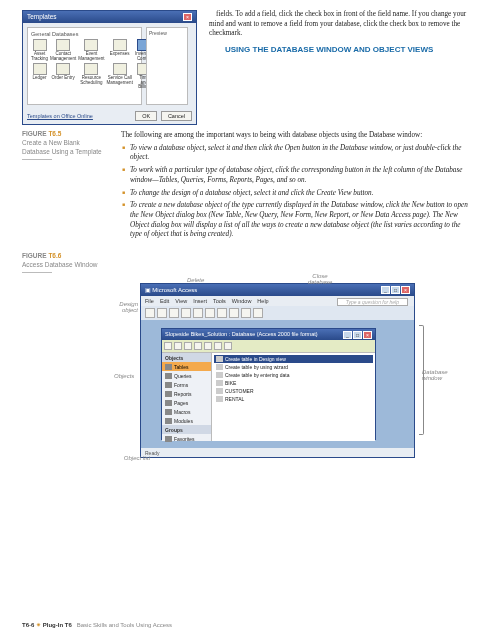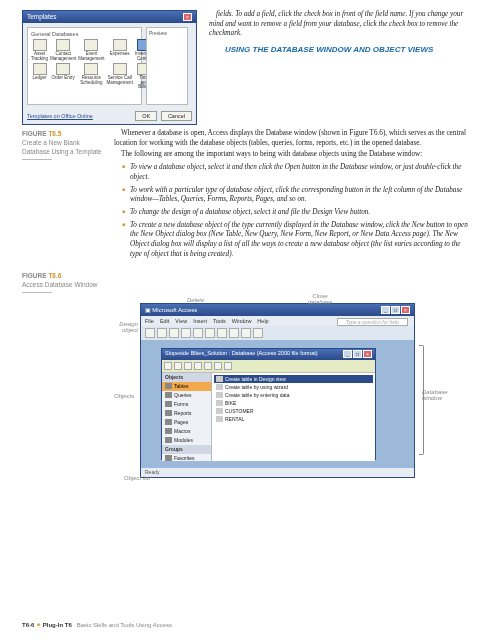--- a/index.html
+++ b/index.html
@@ -65,21 +65,21 @@
     display: flex;
     justify-content: space-between;
     align-items: center;
   }
   .tpl-link { font-family: Arial; font-size: 5.5px; color: #2a4a8a; text-decoration: underline; }
   .tpl-btn {
     font-family: Arial; font-size: 5.5px;
     background: #f5f5f0; border: 1px solid #999;
     padding: 1px 6px; margin-left: 2px;
   }
-  .right-text { flex: 1; font-size: 7.2px; line-height: 1.35; font-style: italic; }
+  .right-text { flex: 1; font-size: 7.2px; line-height: 1.35; }
   .right-text p { margin-bottom: 3px; text-indent: 7px; }
   .right-text .num { color: #d4922a; font-weight: bold; margin-right: 2px; }
   .section-head {
     color: #1a6ba8;
     font-family: Arial, sans-serif;
     font-weight: bold;
     font-size: 8px;
     margin: 6px 16px 4px;
     line-height: 1.3;
   }
@@ -254,26 +254,25 @@
   </div>
 </div>
 
 <div class="mid-row">
   <div class="fig-label">
     <div class="fignum"><span>FIGURE </span><span class="orange">T6.5</span></div>
     <div>Create a New Blank Database Using a Template</div>
     <hr>
   </div>
   <div style="flex:1; font-size:7.2px; line-height:1.35;">
-    <p style="text-indent:7px;">Whenever a database is open, Access displays the Database window (shown in Figure T6.6), which serves as the central location for working with the database objects (tables, queries, forms, reports, etc.) in the opened database.</p>
     <p style="text-indent:7px; margin-top:2px;">The following are among the important ways to being with database objects using the Database window:</p>
     <ul class="bullets">
       <li><i>To view a database object, select it and then click the Open button in the Database window, or just double-click the object.</i></li>
       <li><i>To work with a particular type of database object, click the corresponding button in the left column of the Database window—Tables, Queries, Forms, Reports, Pages, and so on.</i></li>
-      <li><i>To change the design of a database object, select it and file the Design View button.</i></li>
+      <li><i>To change the design of a database object, select it and click the Create View button.</i></li>
       <li><i>To create a new database object of the type currently displayed in the Database window, click the New button to open the New Object dialog box (New Table, New Query, New Form, New Report, or New Data Access page). The New Object dialog box will display a list of all the ways to create a new database object (the list varies according to the type of object that is being created).</i></li>
     </ul>
   </div>
 </div>
 
 <div style="display:flex; gap:12px; margin-top:8px;">
   <div class="fig-label">
     <div class="fignum"><span>FIGURE </span><span class="orange">T6.6</span></div>
     <div>Access Database Window</div>
     <hr>

